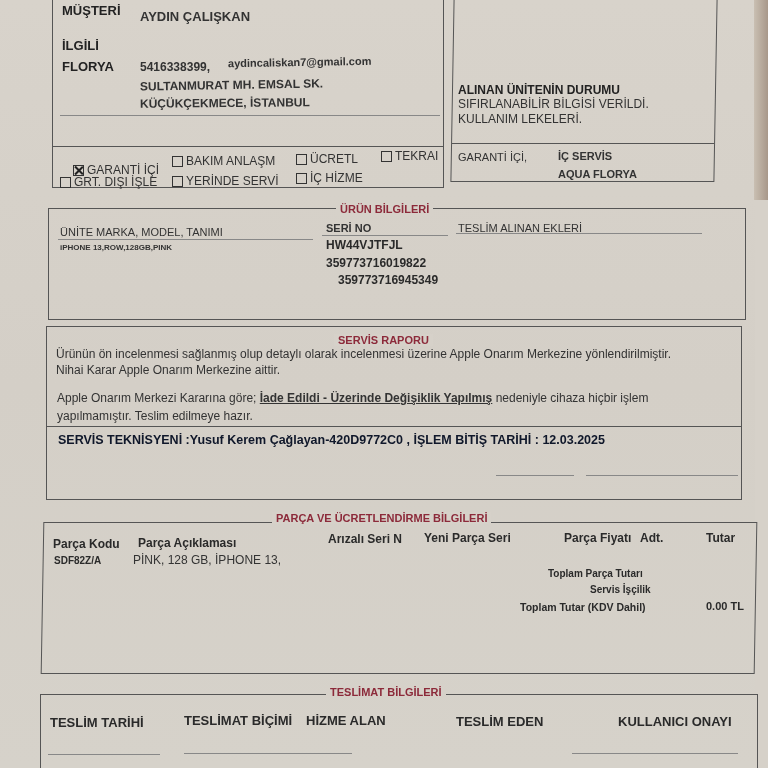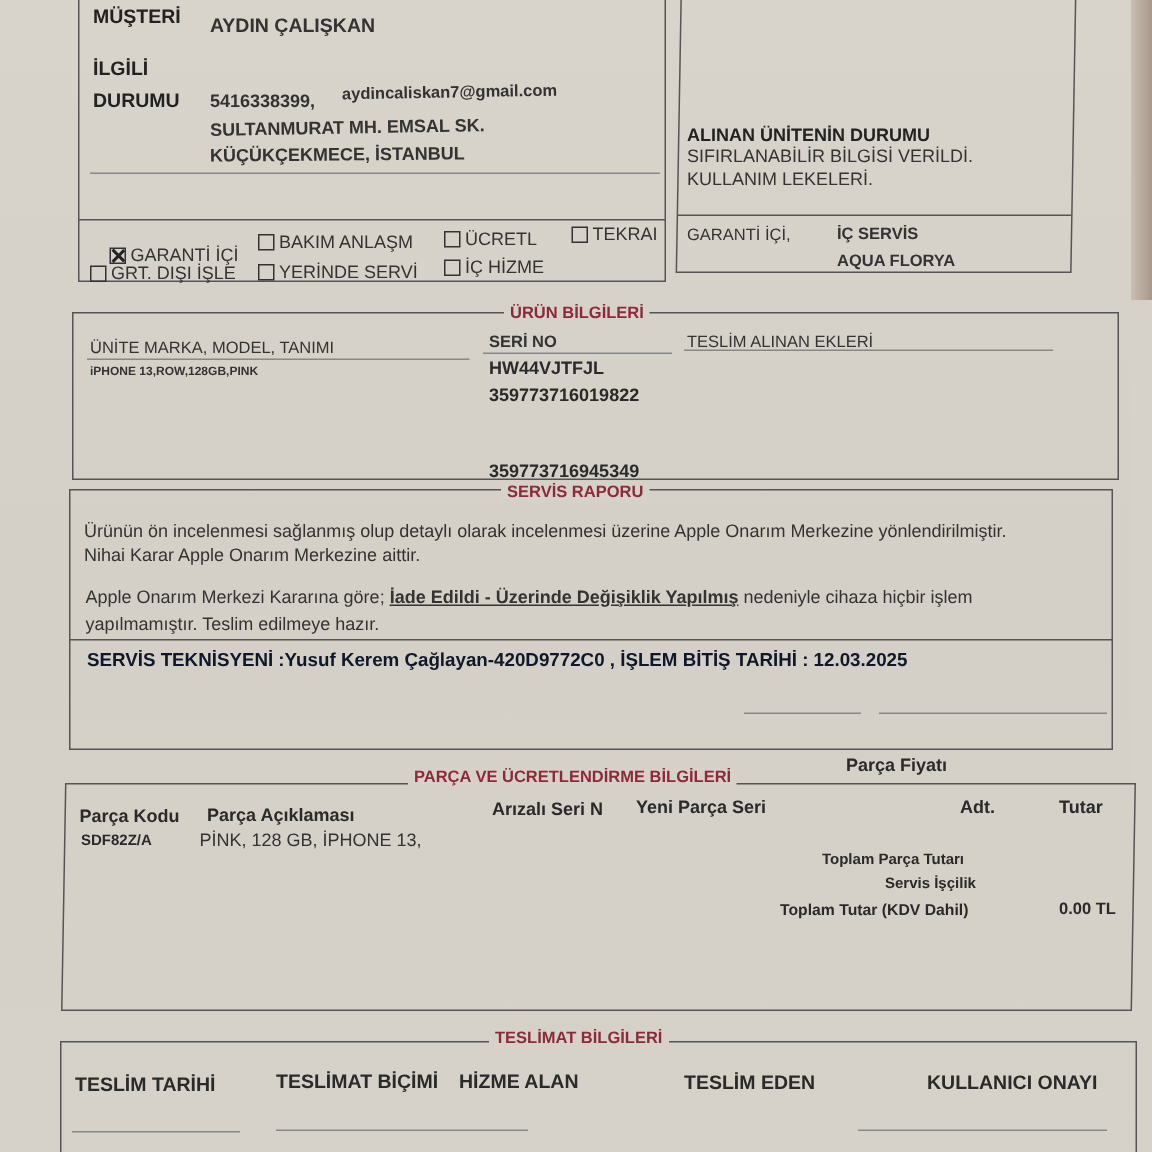--- a/index.html
+++ b/index.html
@@ -40,21 +40,21 @@
 </head>
 <body>
 
 <div class="paper"></div>
 <div class="desk"></div>
 
 <div class="box" style="left:52px;top:-2px;width:392px;height:190px;"></div>
 <div class="abs lbl" style="left:62px;top:3px;font-size:13px;">MÜŞTERİ</div>
 <div class="abs val" style="left:140px;top:9px;font-size:13px;">AYDIN ÇALIŞKAN</div>
 <div class="abs lbl" style="left:62px;top:38px;font-size:13px;">İLGİLİ</div>
-<div class="abs lbl" style="left:62px;top:59px;font-size:13px;">DURUMU</div>
+<div class="abs lbl" style="left:62px;top:59px;font-size:13px;">FLORYA</div>
 <div class="abs val" style="left:140px;top:60px;">5416338399,</div>
 <div class="abs" style="left:228px;top:56px;font-size:11px;font-weight:bold;color:#333;transform:rotate(-1deg);">aydincaliskan7@gmail.com</div>
 <div class="abs val" style="left:140px;top:78px;transform:rotate(-1deg);">SULTANMURAT MH. EMSAL SK.</div>
 <div class="abs val" style="left:140px;top:96px;transform:rotate(-0.5deg);">KÜÇÜKÇEKMECE, İSTANBUL</div>
 <div class="line" style="left:60px;top:115px;width:380px;"></div>
 <div class="line" style="left:52px;top:146px;width:392px;background:#555;"></div>
 
 <div class="chk" style="left:60px;top:163px;margin-left:13px;"><span class="cb checked"></span><span>GARANTİ İÇİ</span></div>
 <div class="chk" style="left:172px;top:154px;"><span class="cb"></span><span>BAKIM ANLAŞM</span></div>
 <div class="chk" style="left:296px;top:152px;"><span class="cb"></span><span>ÜCRETL</span></div>
@@ -74,44 +74,44 @@
 
 <div class="box" style="left:48px;top:208px;width:698px;height:112px;"></div>
 <div class="sec-title" style="left:336px;top:203px;">ÜRÜN BİLGİLERİ</div>
 <div class="abs" style="left:60px;top:226px;font-size:11px;color:#333;">ÜNİTE MARKA, MODEL, TANIMI</div>
 <div class="line" style="left:58px;top:239px;width:255px;"></div>
 <div class="abs b" style="left:60px;top:243px;font-size:8px;color:#333;">iPHONE 13,ROW,128GB,PINK</div>
 <div class="abs b" style="left:326px;top:222px;font-size:11px;color:#333;">SERİ NO</div>
 <div class="line" style="left:322px;top:235px;width:126px;"></div>
 <div class="abs b" style="left:326px;top:238px;font-size:12px;">HW44VJTFJL</div>
 <div class="abs b" style="left:326px;top:256px;font-size:12px;">359773716019822</div>
-<div class="abs b" style="left:326px;top:273px;font-size:12px;margin-top:34px;">359773716945349</div>
+<div class="abs b" style="left:338px;top:273px;font-size:12px;">359773716945349</div>
 <div class="abs" style="left:458px;top:222px;font-size:11px;color:#333;">TESLİM ALINAN EKLERİ</div>
 <div class="line" style="left:456px;top:233px;width:246px;"></div>
 
 <div class="box" style="left:46px;top:326px;width:696px;height:174px;"></div>
-<div class="sec-title" style="left:334px;top:322px;">SERVİS RAPORU</div>
+<div class="sec-title" style="left:334px;top:334px;">SERVİS RAPORU</div>
 <div class="abs small" style="left:56px;top:347px;">Ürünün ön incelenmesi sağlanmış olup detaylı olarak incelenmesi üzerine Apple Onarım Merkezine yönlendirilmiştir.</div>
 <div class="abs small" style="left:56px;top:363px;">Nihai Karar Apple Onarım Merkezine aittir.</div>
 <div class="abs small" style="left:57px;top:391px;text-align:center;">
   <span>Apple Onarım Merkezi Kararına göre; </span><span class="u">İade Edildi - Üzerinde Değişiklik Yapılmış</span><span> nedeniyle cihaza hiçbir işlem</span>
 </div>
 <div class="abs small" style="left:57px;top:409px;">yapılmamıştır. Teslim edilmeye hazır.</div>
 <div class="line" style="left:46px;top:426px;width:696px;background:#555;"></div>
 <div class="abs b" style="left:58px;top:433px;font-size:12.5px;color:#0f172a;">SERVİS TEKNİSYENİ :Yusuf Kerem Çağlayan-420D9772C0 ,  İŞLEM BİTİŞ TARİHİ : 12.03.2025</div>
 <div class="line" style="left:496px;top:475px;width:78px;"></div>
 <div class="line" style="left:586px;top:475px;width:152px;"></div>
 
 <div class="box" style="left:42px;top:522px;width:714px;height:152px;transform:skewX(-1deg);"></div>
 <div class="sec-title" style="left:272px;top:512px;">PARÇA VE ÜCRETLENDİRME BİLGİLERİ</div>
 <div class="abs b" style="left:53px;top:537px;font-size:12px;">Parça Kodu</div>
 <div class="abs b" style="left:138px;top:536px;font-size:12px;">Parça Açıklaması</div>
 <div class="abs b" style="left:328px;top:532px;font-size:12px;">Arızalı Seri N</div>
 <div class="abs b" style="left:424px;top:531px;font-size:12px;">Yeni Parça Seri</div>
-<div class="abs b" style="left:564px;top:503px;font-size:12px;">Parça Fiyatı</div>
+<div class="abs b" style="left:564px;top:531px;font-size:12px;">Parça Fiyatı</div>
 <div class="abs b" style="left:640px;top:531px;font-size:12px;">Adt.</div>
 <div class="abs b" style="left:706px;top:531px;font-size:12px;">Tutar</div>
 <div class="abs b" style="left:54px;top:555px;font-size:10px;">SDF82Z/A</div>
 <div class="abs" style="left:133px;top:553px;font-size:12px;color:#333;">PİNK, 128 GB, İPHONE 13,</div>
 <div class="abs b" style="left:548px;top:568px;font-size:10px;">Toplam Parça Tutarı</div>
 <div class="abs b" style="left:590px;top:584px;font-size:10px;">Servis İşçilik</div>
 <div class="abs b" style="left:520px;top:601px;font-size:10.5px;">Toplam Tutar  (KDV Dahil)</div>
 <div class="abs b" style="left:706px;top:600px;font-size:11px;text-align:center;">0.00 TL</div>
 
 <div class="box" style="left:40px;top:694px;width:718px;height:80px;"></div>

